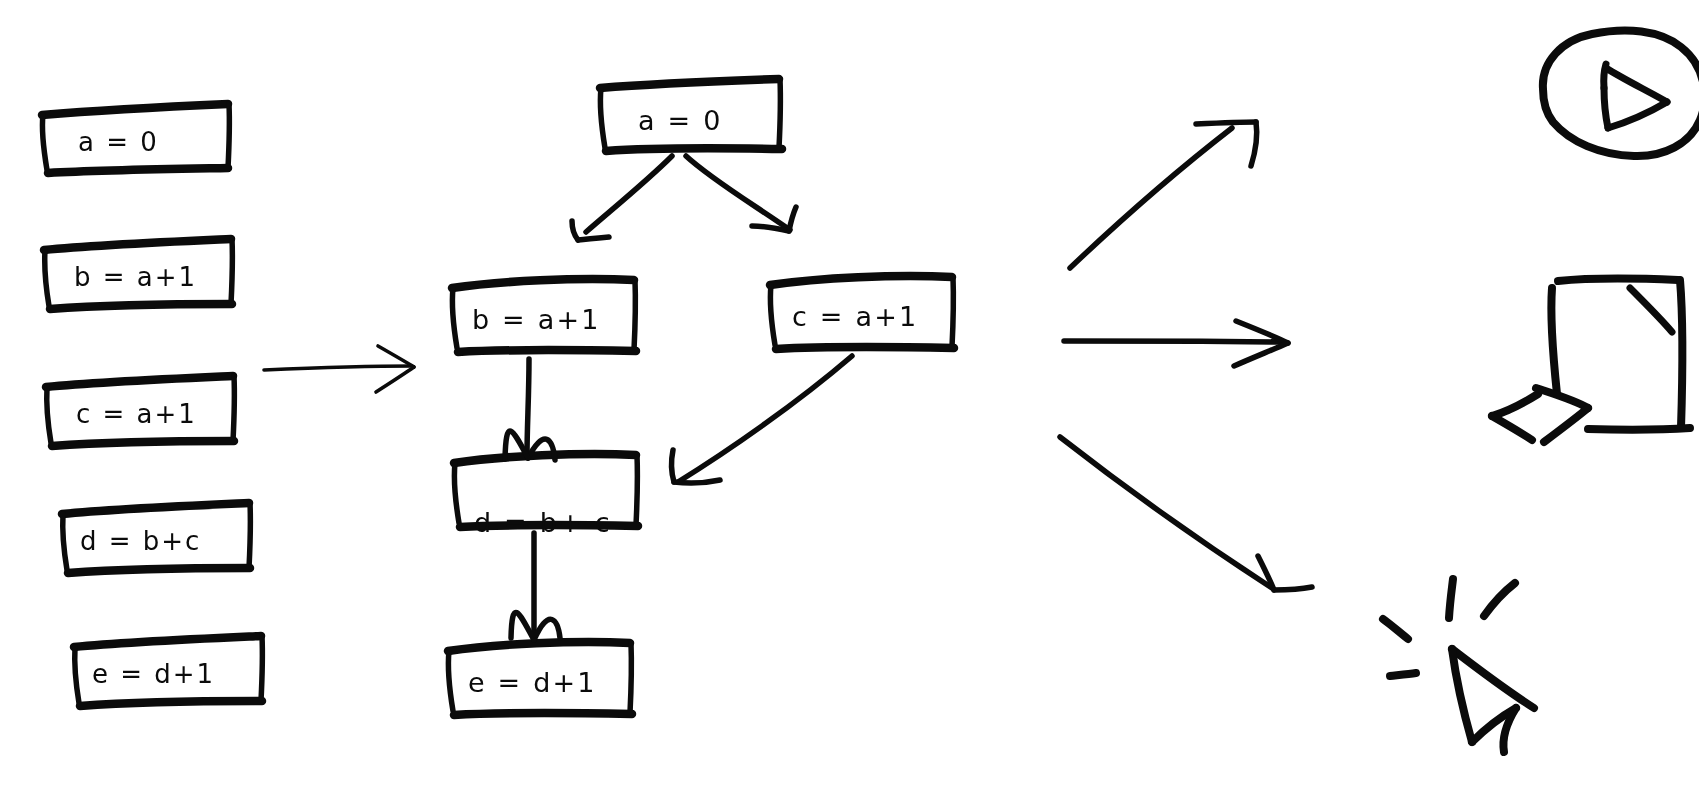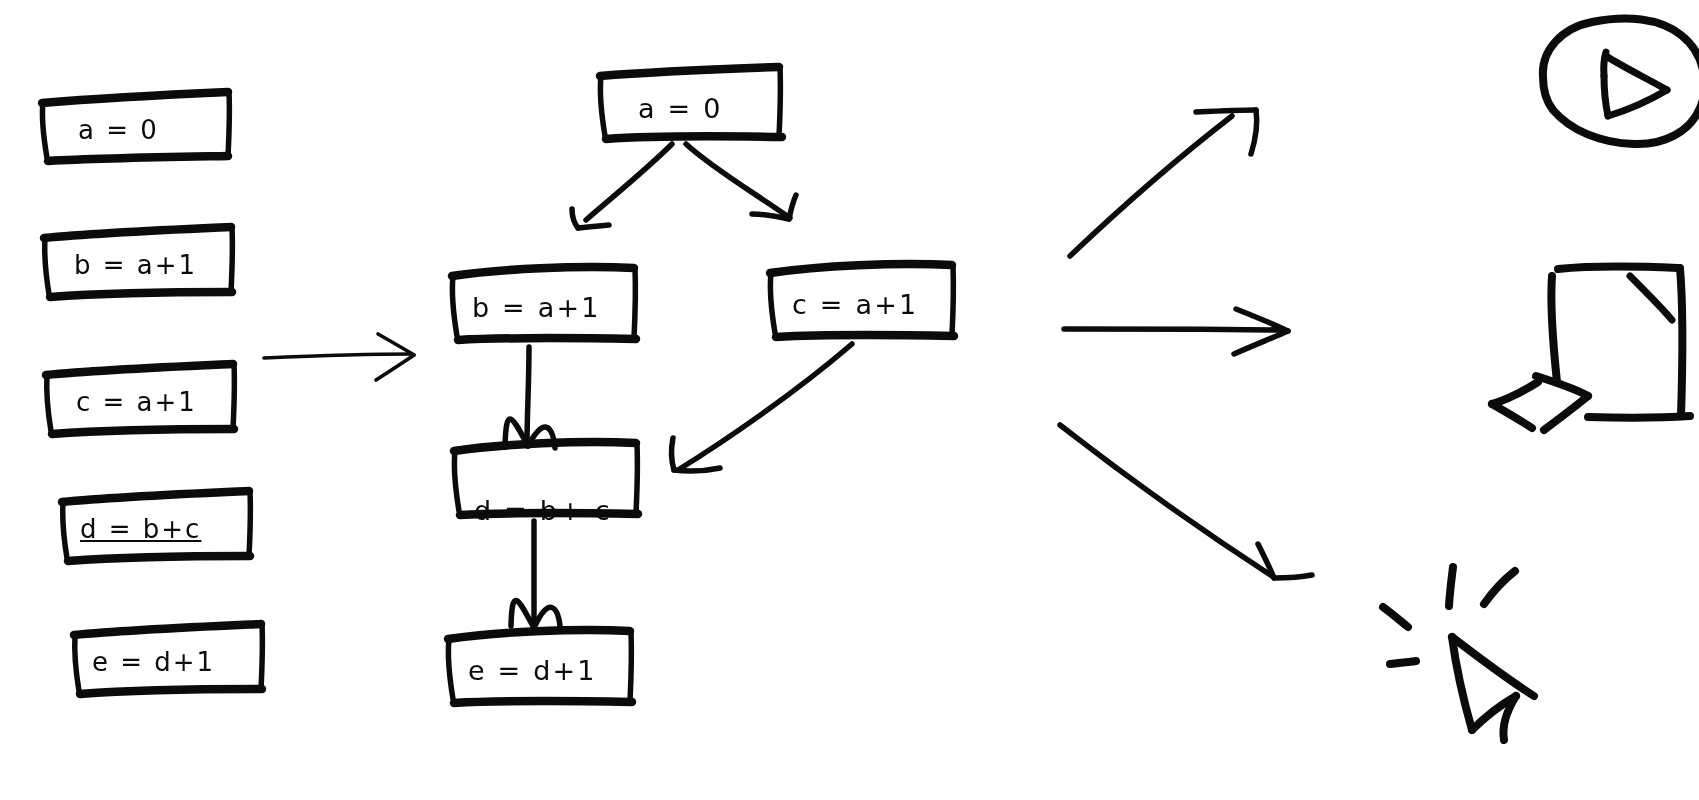--- a/index.html
+++ b/index.html
@@ -10,21 +10,21 @@
   }
   body {
     width: 1699px;
     height: 800px;
     overflow: hidden;
     font-family: "DejaVu Sans", sans-serif;
     position: relative;
   }
   #canvas {
     position: absolute;
-    top: 4px;
+    top: 16px;
     left: 0;
     width: 1699px;
     height: 608px;
   }
   .board-svg {
     position: absolute;
     top: 0;
     left: 0;
     width: 1699px;
     height: 800px;
@@ -217,21 +217,21 @@
       <path class="ink ink-icon" d="M1452,633 C1456,663 1464,698 1472,726"></path>
       <path class="ink ink-icon" d="M1472,726 C1486,712 1502,700 1516,692"></path>
       <path class="ink ink-icon" d="M1516,692 C1506,708 1502,724 1504,736"></path>
     </g>
 
   </svg>
 
   <div class="node-text lbl-left" style="left:78px;  top:111px;">a = 0</div>
   <div class="node-text lbl-left" style="left:74px;  top:246px;">b = a+1</div>
   <div class="node-text lbl-left" style="left:76px;  top:383px;">c = a+1</div>
-  <div class="node-text lbl-left" style="left:80px;  top:510px;text-decoration:underline;">d = b+c</div>
+  <div class="node-text lbl-left" style="left:80px;  top:510px;">d = b+c</div>
   <div class="node-text lbl-left" style="left:92px;  top:643px;">e = d+1</div>
 
   <div class="node-text lbl-center" style="left:638px; top:89px;">a = 0</div>
   <div class="node-text lbl-center" style="left:472px; top:288px;">b = a+1</div>
   <div class="node-text lbl-center" style="left:792px; top:285px;">c = a+1</div>
   <div class="node-text lbl-center" style="left:474px; top:463px;margin-top:28px;">d = b+ c</div>
   <div class="node-text lbl-center" style="left:468px; top:651px;">e = d+1</div>
 
 </div>
 

